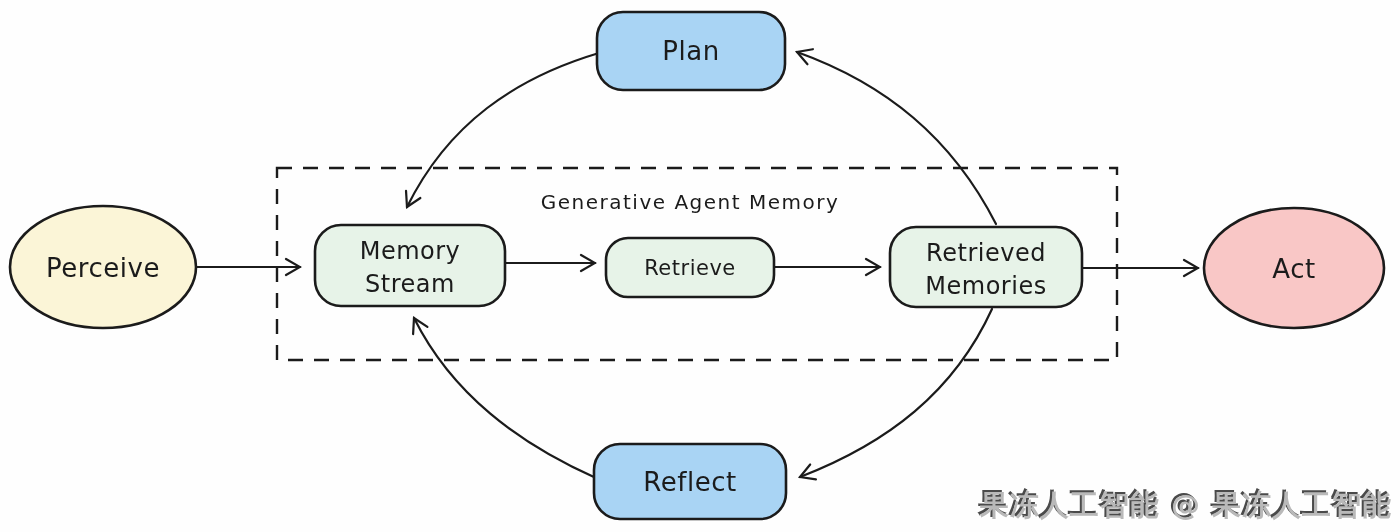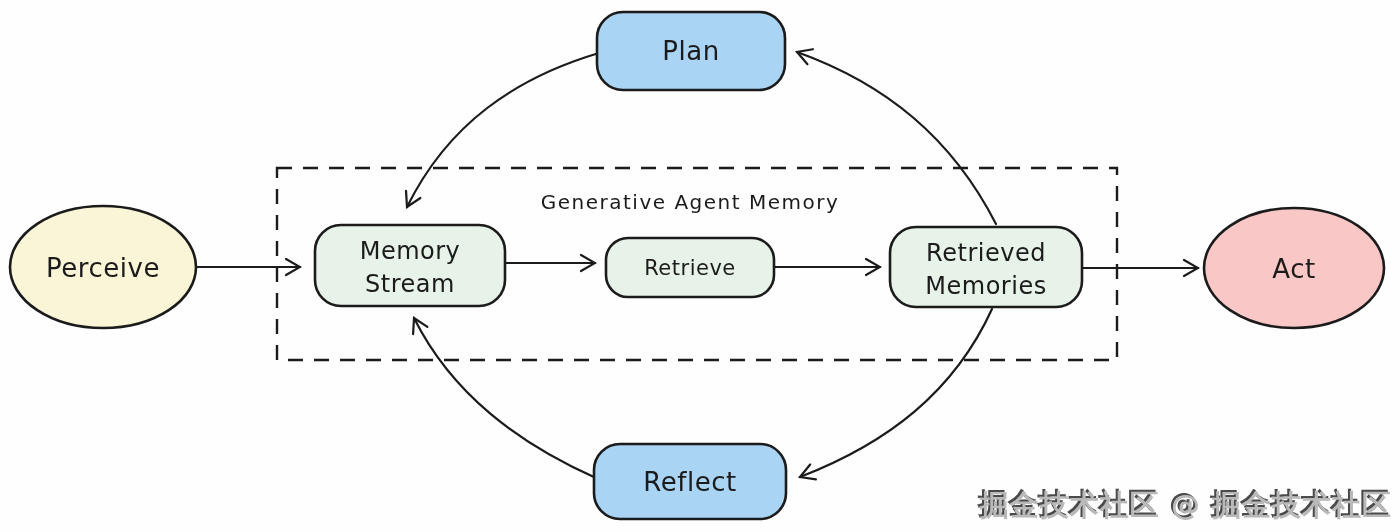--- a/index.html
+++ b/index.html
@@ -111,14 +111,14 @@
       <text class="node-label" x="986" y="261">Retrieved</text>
       <text class="node-label" x="986" y="294">Memories</text>
     </g>
 
     <g>
       <rect class="shape" x="594" y="444" width="192" height="75" rx="26" fill="#a9d4f4"></rect>
       <text class="node-label-big" x="690" y="491">Reflect</text>
     </g>
   </svg>
 
-  <div class="watermark">掘金技术社区 @ 掘金技术社区</div>
+  <div class="watermark">果冻人工智能 @ 果冻人工智能</div>
 </div>
 
 </body></html>

